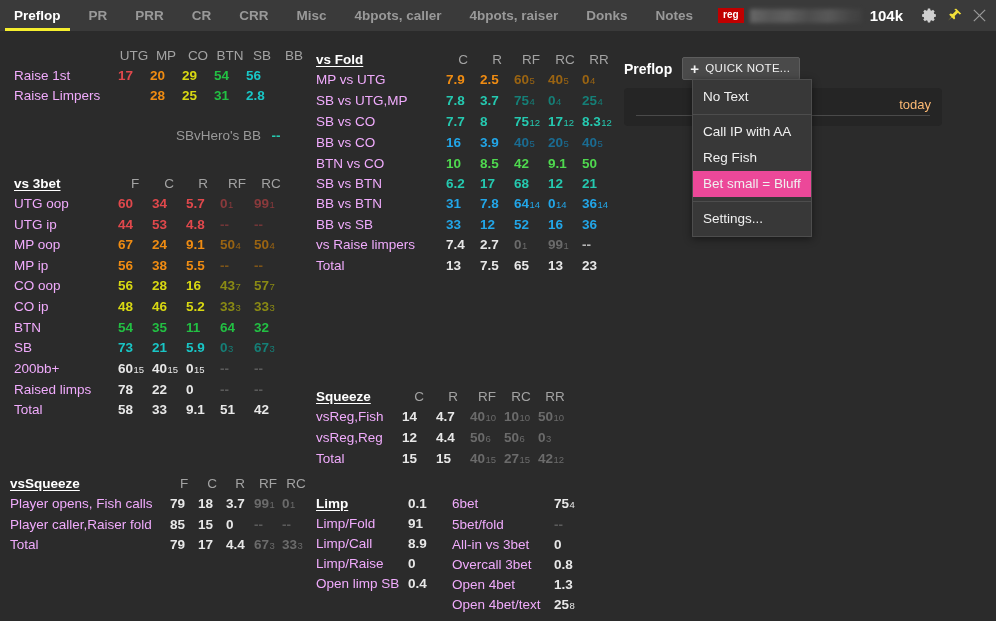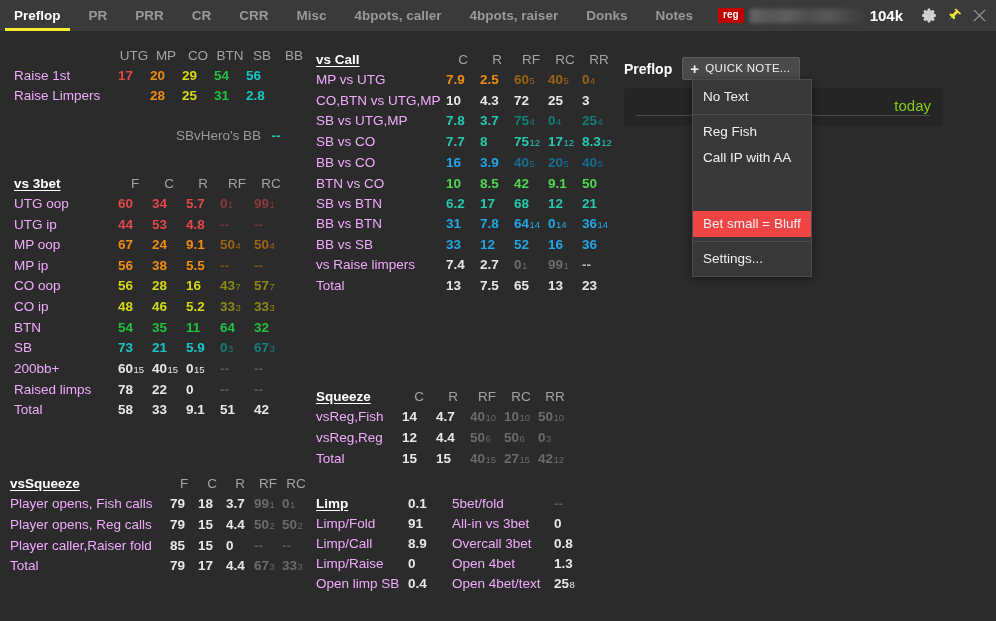--- a/index.html
+++ b/index.html
@@ -82,33 +82,33 @@
   }
   .qnbtn .plus{font-size:15px;font-weight:bold;line-height:11px;}
   .noteinput{
     position:absolute;left:624px;top:88px;width:318px;height:38px;
     background:#252525;border-radius:4px;
   }
   .noteinput .underline{
     position:absolute;left:12px;right:12px;bottom:10px;height:1px;background:#4a4a4a;
   }
   .noteinput .today{
-    position:absolute;right:11px;top:9px;font-size:15px;color:#84cc16;
+    position:absolute;right:11px;top:9px;font-size:13px;color:#fdba74;
   }
 
   
   .menu{
     position:absolute;left:692px;top:79px;width:118px;
     background:#383838;border:1px solid #4d4d4d;
     box-shadow:0 2px 8px rgba(0,0,0,.45);padding:4px 0;
   }
   .mi{
     font-size:13.5px;color:#f0f0f0;padding:5px 10px 6px 10px;cursor:default;white-space:nowrap;
   }
-  .mi.sel{background:#ef4444;margin-top:40px;}
+  .mi.sel{background:#ec4899;}
   .msep{height:1px;background:#4d4d4d;margin:4px 0;}
 </style>
 </head>
 <body>
 
 <div class="app">
 
   <div class="topbar">
     <div id="tabs-host" style="display:flex;align-items:stretch;">
         <div class="tab active">
@@ -320,28 +320,20 @@
           </tr>
           <tr>
             <td class="lbl">Player opens, Fish calls</td>
             <td class="val c-white">79</td>
             <td class="val c-white">18</td>
             <td class="val c-white">3.7</td>
             <td class="val c-dgray">99<span class="sub">1</span></td>
             <td class="val c-dgray">0<span class="sub">1</span></td>
           </tr>
           <tr>
-            <td class="lbl">Player opens, Reg calls</td>
-            <td class="val c-white">79</td>
-            <td class="val c-white">15</td>
-            <td class="val c-white">4.4</td>
-            <td class="val c-dgray">50<span class="sub">2</span></td>
-            <td class="val c-dgray">50<span class="sub">2</span></td>
-          </tr>
-          <tr>
             <td class="lbl">Player caller,Raiser fold</td>
             <td class="val c-white">85</td>
             <td class="val c-white">15</td>
             <td class="val c-white">0</td>
             <td class="val c-dgray dimmed" style="opacity: 0.75;">--</td>
             <td class="val c-dgray dimmed" style="opacity: 0.75;">--</td>
           </tr>
           <tr>
             <td class="lbl">Total</td>
             <td class="val c-white">79</td>
@@ -351,44 +343,36 @@
             <td class="val c-dgray">33<span class="sub">3</span></td>
           </tr>
         </tbody>
       </table>
   </div>
 
   <div class="panel" style="left:316px;top:50px;">
     <table class="stat" id="vsraise-table">
         <tbody>
           <tr>
-            <td class="title" style="min-width: 130px;">vs Call</td>
+            <td class="title" style="min-width: 130px;">vs Fold</td>
             <td class="hdr" style="min-width: 34px;">C</td>
             <td class="hdr" style="min-width: 34px;">R</td>
             <td class="hdr" style="min-width: 34px;">RF</td>
             <td class="hdr" style="min-width: 34px;">RC</td>
             <td class="hdr" style="min-width: 34px;">RR</td>
           </tr>
           <tr>
             <td class="lbl">MP vs UTG</td>
             <td class="val c-org">7.9</td>
             <td class="val c-org">2.5</td>
             <td class="val c-dorg">60<span class="sub">5</span></td>
             <td class="val c-dorg">40<span class="sub">5</span></td>
             <td class="val c-dorg">0<span class="sub">4</span></td>
           </tr>
           <tr>
-            <td class="lbl">CO,BTN vs UTG,MP</td>
-            <td class="val c-white">10</td>
-            <td class="val c-white">4.3</td>
-            <td class="val c-white">72</td>
-            <td class="val c-white">25</td>
-            <td class="val c-white">3</td>
-          </tr>
-          <tr>
             <td class="lbl">SB vs UTG,MP</td>
             <td class="val c-teal2">7.8</td>
             <td class="val c-teal2">3.7</td>
             <td class="val c-dteal">75<span class="sub">4</span></td>
             <td class="val c-dteal">0<span class="sub">4</span></td>
             <td class="val c-dteal">25<span class="sub">4</span></td>
           </tr>
           <tr>
             <td class="lbl">SB vs CO</td>
             <td class="val c-teal2">7.7</td>
@@ -520,20 +504,24 @@
             <td class="val c-white">0.4</td>
           </tr>
         </tbody>
       </table>
   </div>
 
   <div class="panel" style="left:452px;top:494px;">
     <table class="stat" id="misc-table">
         <tbody>
           <tr>
+            <td class="lbl" style="min-width: 102px;">6bet</td>
+            <td class="val c-white">75<span class="sub">4</span></td>
+          </tr>
+          <tr>
             <td class="lbl" style="min-width: 102px;">5bet/fold</td>
             <td class="val c-dgray dimmed" style="opacity: 0.75;">--</td>
           </tr>
           <tr>
             <td class="lbl" style="min-width: 102px;">All-in vs 3bet</td>
             <td class="val c-white">0</td>
           </tr>
           <tr>
             <td class="lbl" style="min-width: 102px;">Overcall 3bet</td>
             <td class="val c-white">0.8</td>
@@ -558,20 +546,20 @@
     </span>
   </div>
   <div class="noteinput">
     <div class="underline"></div>
     <div class="today">today</div>
   </div>
 
   <div class="menu" id="qnmenu">
       <div class="mi"><span>No Text</span></div>
       <div class="msep"></div>
+      <div class="mi"><span>Call IP with AA</span></div>
       <div class="mi"><span>Reg Fish</span></div>
-      <div class="mi"><span>Call IP with AA</span></div>
       <div class="mi sel"><span>Bet small = Bluff</span></div>
       <div class="msep"></div>
       <div class="mi"><span>Settings...</span></div>
     </div>
 
 </div>
 
 </body></html>

